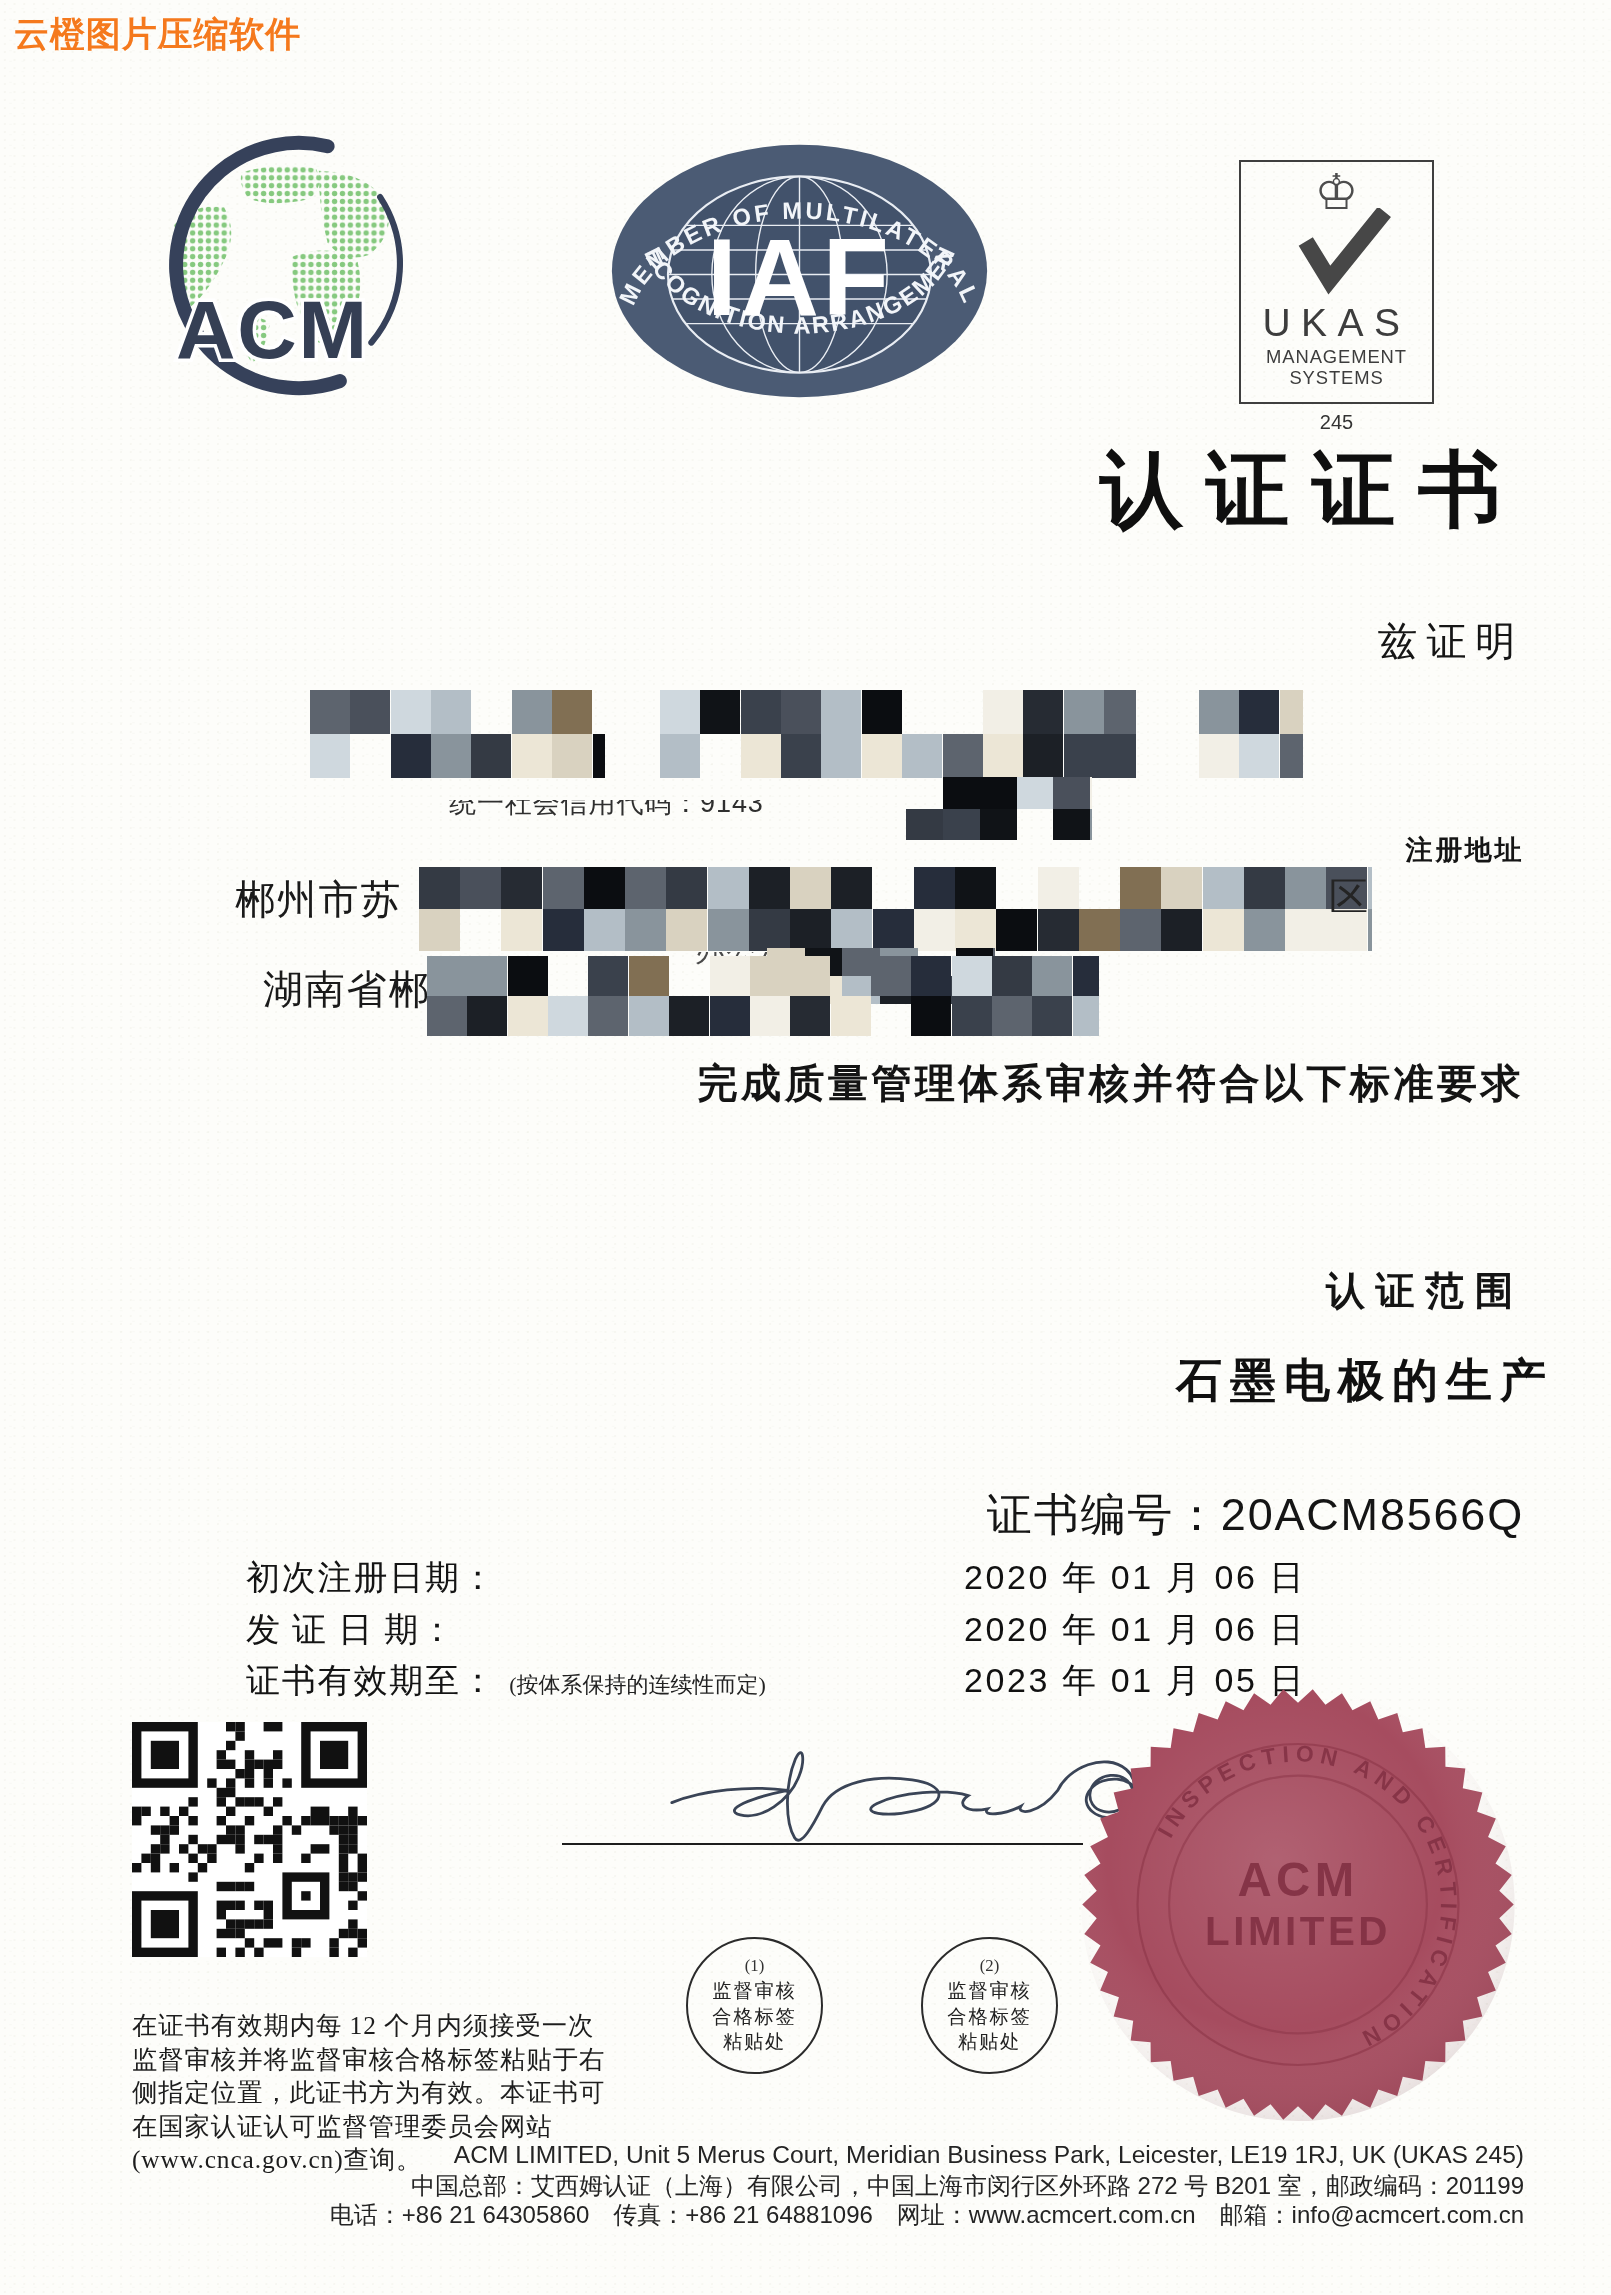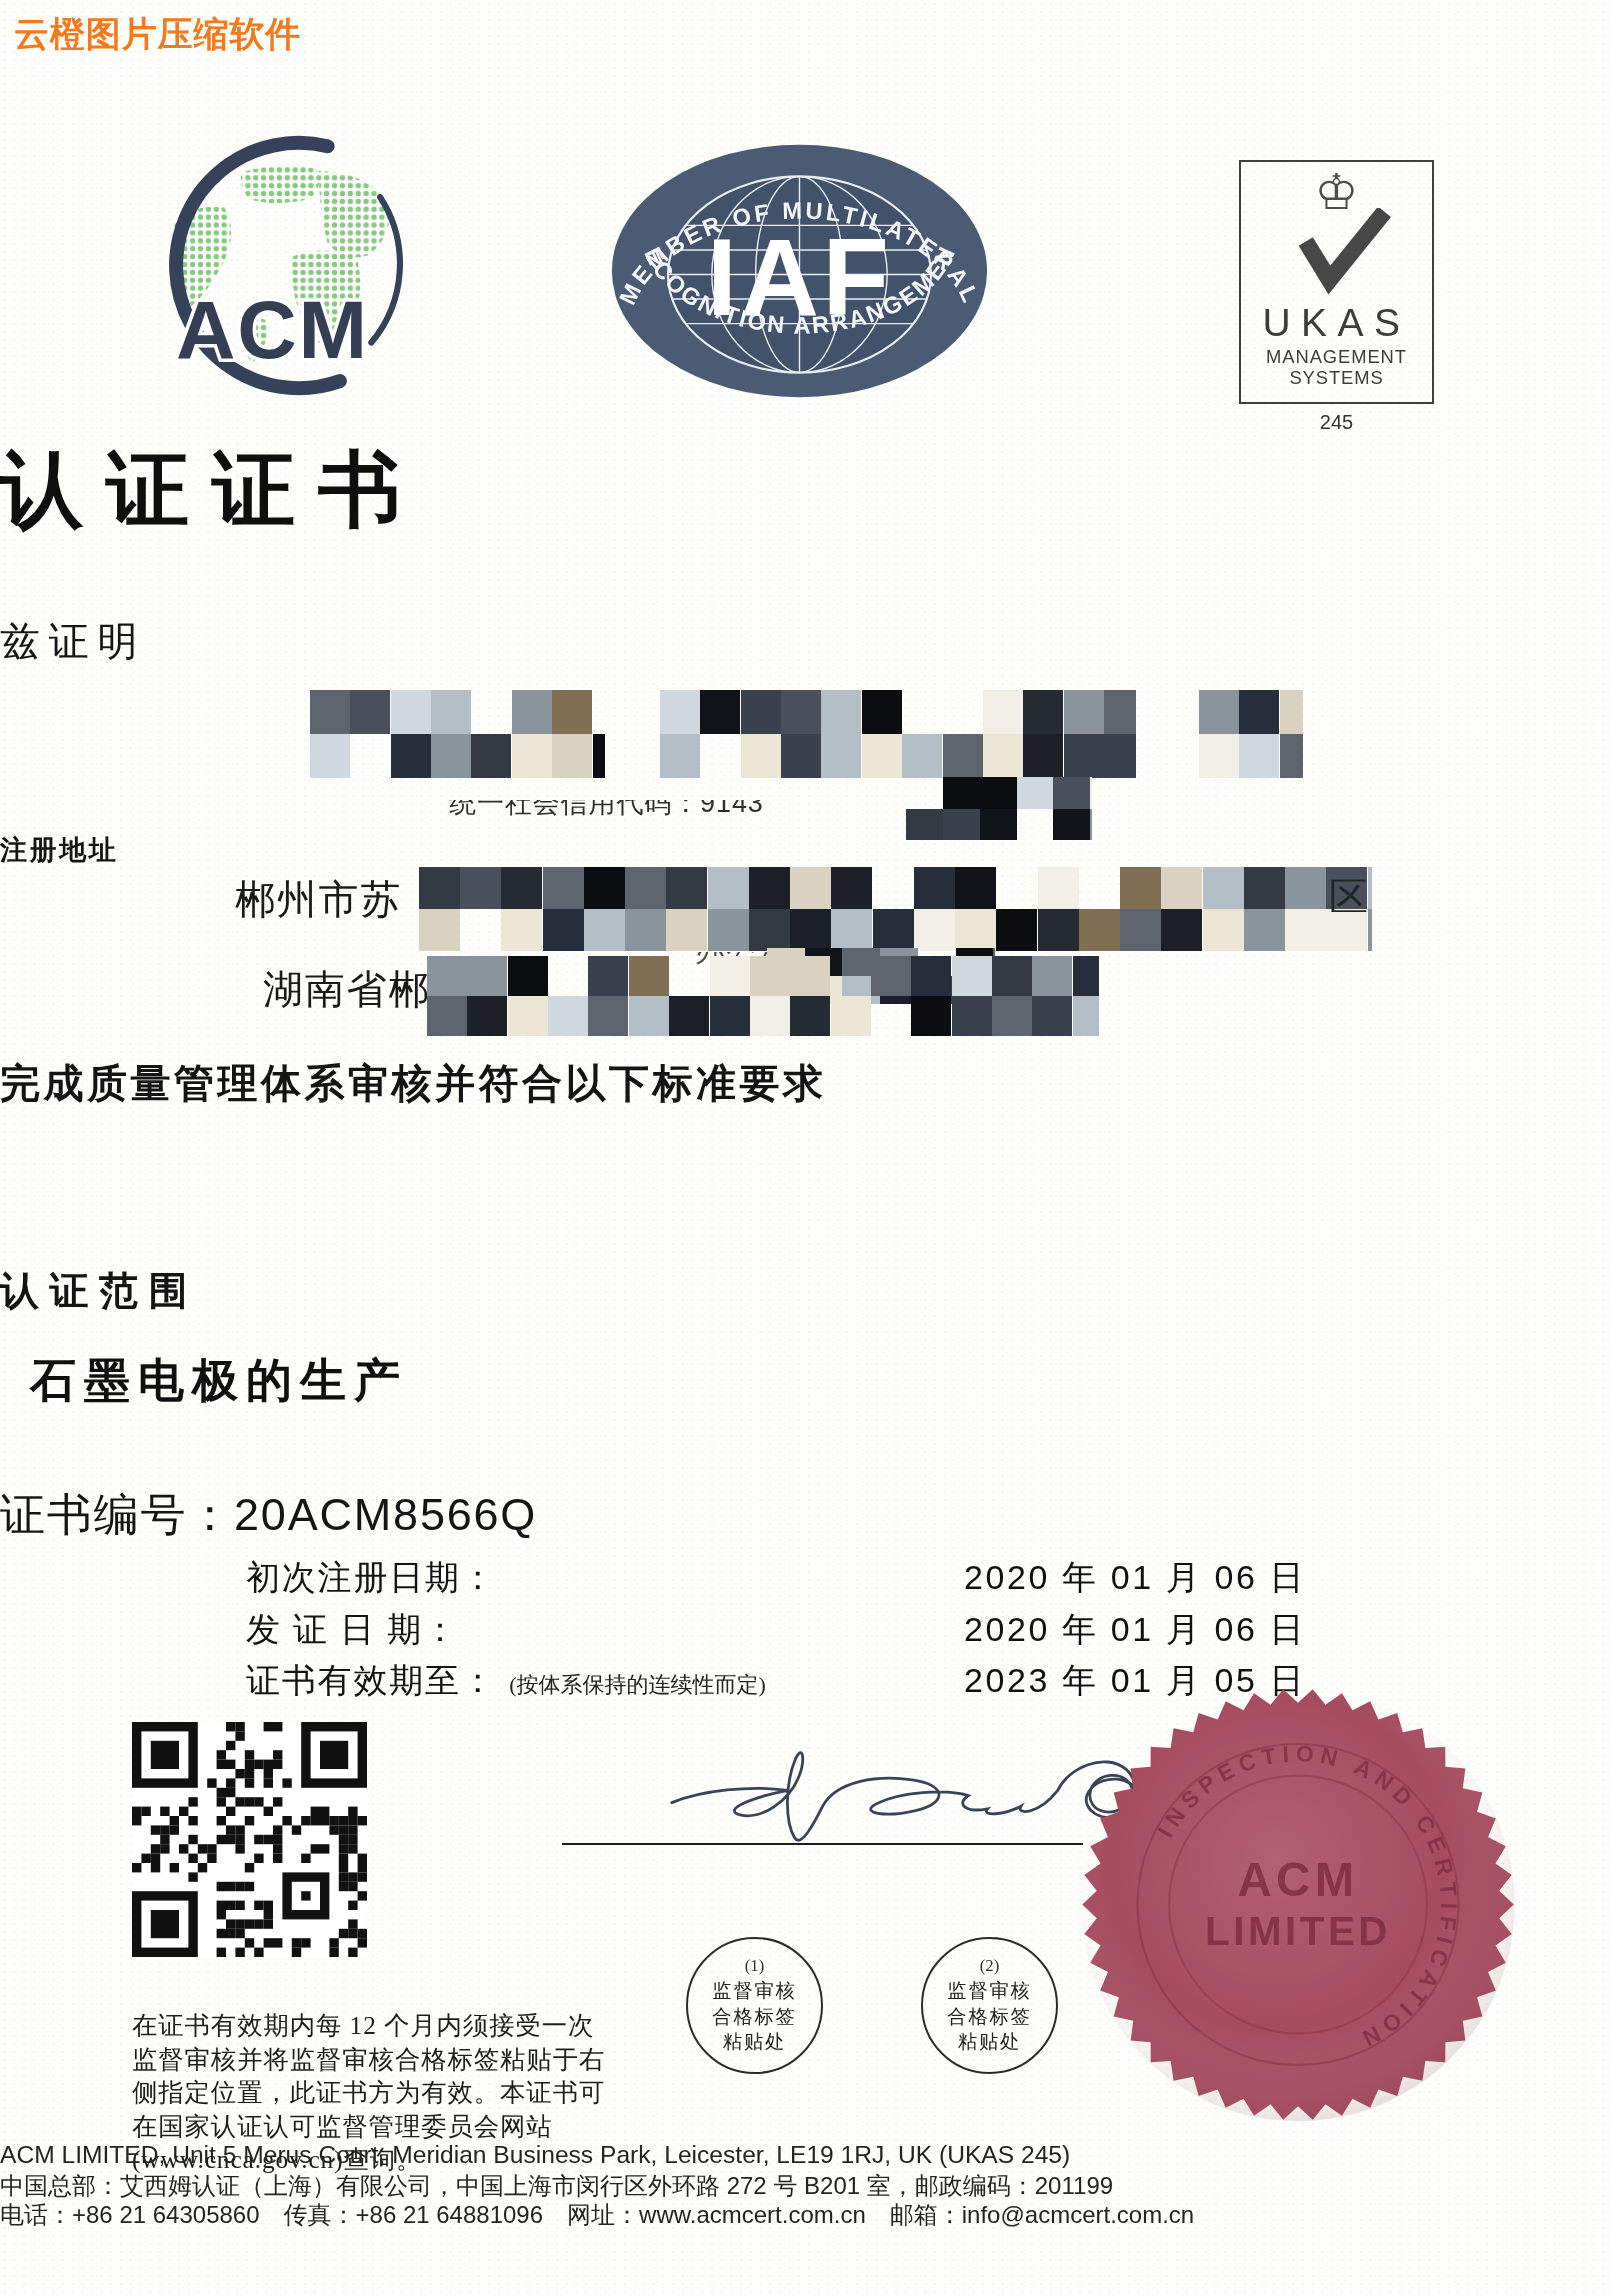--- a/index.html
+++ b/index.html
@@ -3,36 +3,36 @@
 <meta charset="utf-8">
 <style>
   html,body{margin:0;padding:0;background:#ffffff;}
   body{width:1612px;height:2295px;position:relative;font-family:"Liberation Sans",sans-serif;color:#1c1c1c;}
   .page{position:absolute;left:0;top:0;width:1612px;height:2295px;overflow:hidden;
     background:
       radial-gradient(rgba(208,204,182,0.13) 1.1px, transparent 1.2px) 0 0/9.7px 8px,
       radial-gradient(rgba(190,198,178,0.09) 0.9px, transparent 1.1px) 4.4px 3.5px/12.3px 10.5px,
       #fdfdfa;}
   .abs{position:absolute;}
-  .ctr{left:0;width:1524px;text-align:left;}
+  .ctr{left:0;width:1524px;text-align:right;}
   .watermark{left:14px;top:10.5px;font-size:35px;font-weight:bold;color:#f5791d;letter-spacing:0.9px;}
   .title{top:435px;font-size:83px;font-weight:bold;font-family:"Liberation Serif",serif;letter-spacing:23px;color:#0f0f0f;}
   .certify{top:614px;font-size:40px;font-family:"Liberation Serif",serif;letter-spacing:8.8px;color:#161616;}
   .credit{left:449px;top:785px;font-size:27px;color:#2f2f2f;letter-spacing:0.9px;clip-path:inset(42% 0 0 0);z-index:2;}
   .reglabel{top:832px;font-size:27px;font-weight:600;color:#151515;letter-spacing:2.6px;}
   .addrtext{font-size:40px;font-weight:500;color:#1a1a1a;letter-spacing:1.8px;z-index:2;}
   .suffix{left:1329px;top:870px;font-size:39px;color:#242424;z-index:5;}
   .ghost{left:695px;top:932px;font-size:29px;color:#4a4a4a;letter-spacing:2.6px;clip-path:inset(50% 0 0 0);z-index:2;}
   .statement{top:1056px;font-size:40px;font-weight:600;letter-spacing:3.5px;color:#141414;}
   .iso{top:1158px;font-size:49px;font-weight:500;letter-spacing:1.8px;color:#111;}
   .scopelabel{top:1264px;font-size:39px;font-weight:600;letter-spacing:10.5px;color:#141414;}
   .scope{top:1350px;font-size:46px;font-weight:bold;font-family:"Liberation Serif",serif;letter-spacing:8px;color:#101010;margin-left:30px;}
   .certno{top:1485px;font-size:45px;font-weight:500;letter-spacing:1.8px;color:#151515;}
   .drow{position:absolute;left:246px;width:1167px;height:46px;}
-  .dlabel{font-size:34px;font-weight:500;font-family:Liberation Sans, sans-serif;letter-spacing:1.8px;color:#141414;}
+  .dlabel{font-size:34px;font-weight:500;font-family:Liberation Serif, serif;letter-spacing:1.8px;color:#141414;}
   .dnote{font-size:22px;font-family:"Liberation Serif",serif;color:#222;margin-left:8.8px;}
   .dval{position:absolute;left:718px;top:0;font-size:34px;font-weight:500;letter-spacing:2.6px;color:#111;}
   .mosaic{position:absolute;overflow:hidden;z-index:3;}
   .mosaic i{position:absolute;display:block;}
   .supervision{left:132px;top:2009px;width:562px;font-size:25.4px;font-family:"Liberation Serif",serif;
     line-height:1.32;color:#1d1d1d;white-space:pre-line;letter-spacing:0.9px;}
   .sigline{left:562px;top:1843px;width:521px;border-top:2.6px solid #1d1d1d;height:0;}
   .sigcaption{left:562px;top:1853px;width:521px;text-align:center;font-size:32px;font-weight:500;color:#161616;}
   .sticker{width:137px;height:137px;border:2.6px solid #2b2b2b;border-radius:50%;box-sizing:border-box;
     display:flex;flex-direction:column;align-items:center;justify-content:center;background:transparent;z-index:2;}

